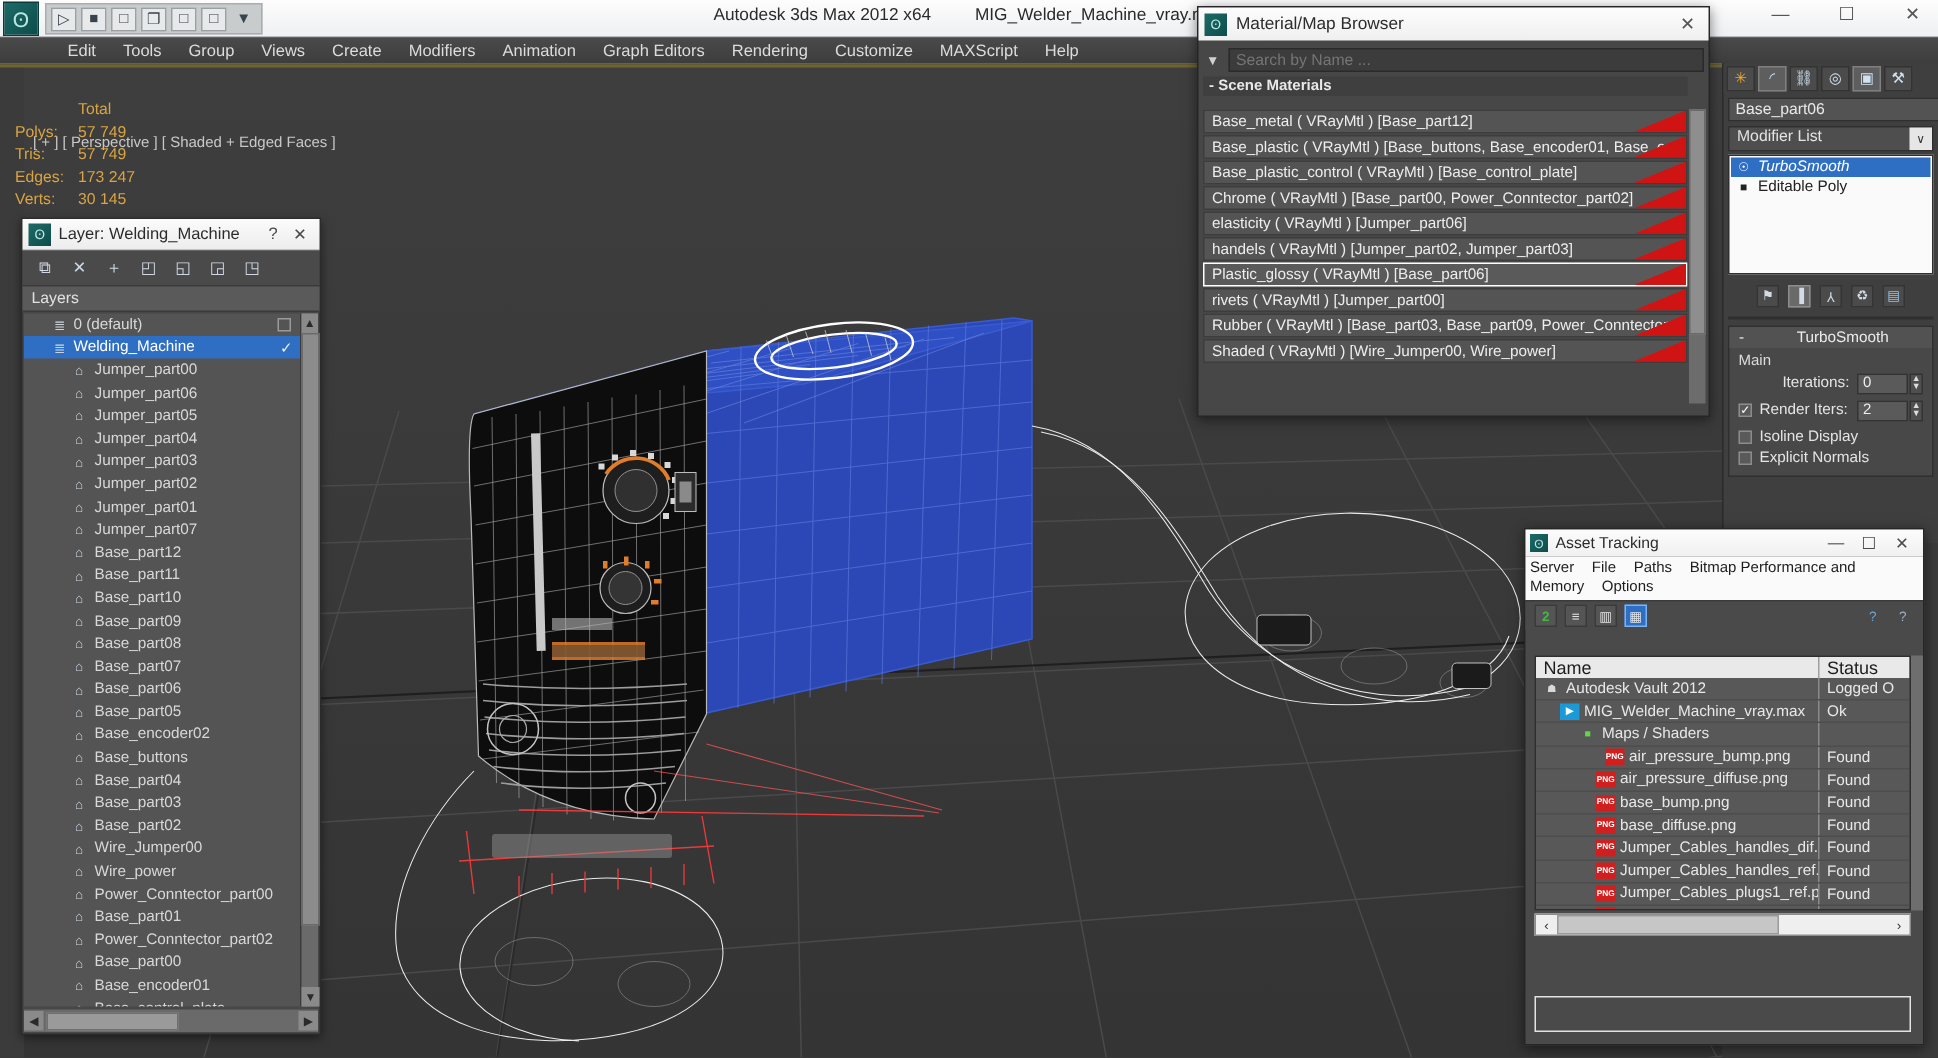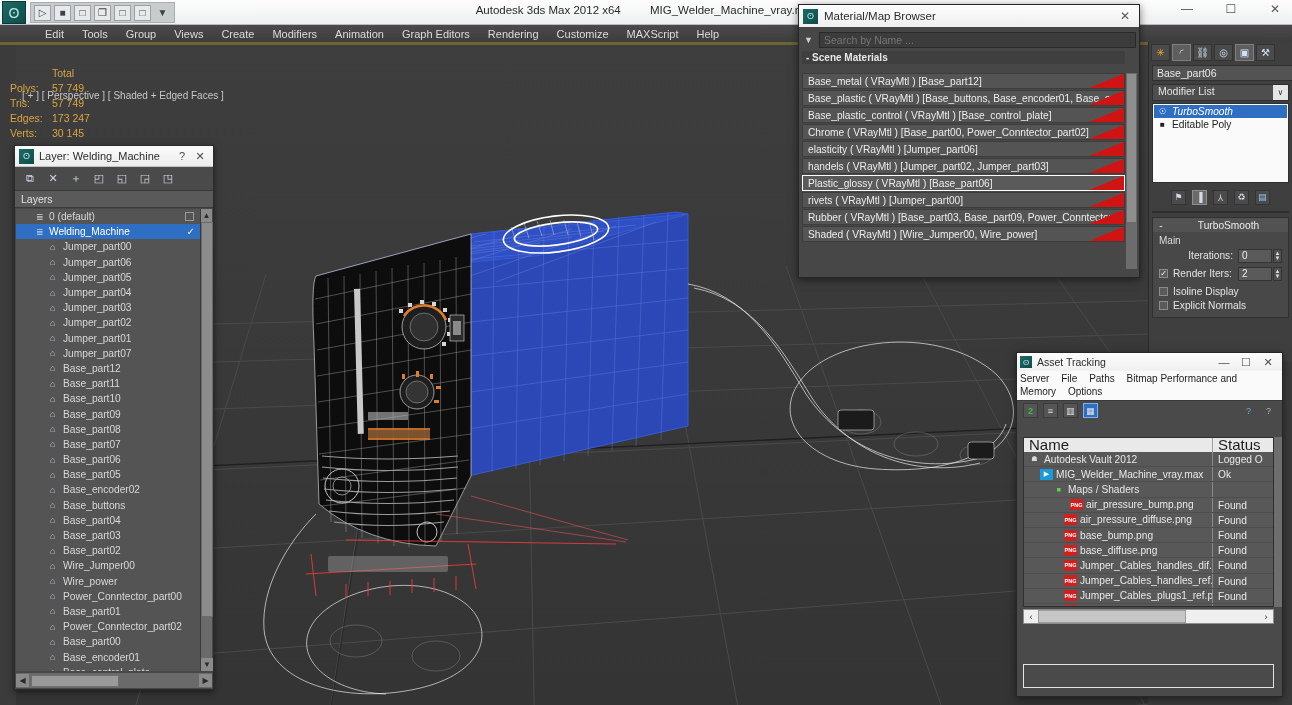--- a/index.html
+++ b/index.html
@@ -174,21 +174,21 @@
             line-height:13px; }
   .at-menu span{ margin-right:9px;}
   .at-tb{ height:20px; background:#4a4a4a; display:flex; align-items:center; gap:5px;
           padding:0 6px; border-top:1px solid #3a3a3a;}
   .attb{ width:15px; height:15px; background:#555; border:1px solid #3a3a3a; display:flex;
          align-items:center; justify-content:center; font-size:9px;}
   .attb.act{ background:#2e6fc4; border-color:#7fb2ec;}
   .at-spacer{ flex:1;}
   .at-grid{ position:absolute; left:6px; top:84px; right:8px; height:170px;
             background:#585858; border:1px solid #2f2f2f; overflow:hidden;}
-  .at-hdr{ height:14px; background:#e9e9e9; display:flex; font-size:15px; color:#1d1d1d;}
+  .at-hdr{ height:14px; background:#e9e9e9; display:flex; font-size:12px; color:#1d1d1d;}
   .at-hdr .c1{ flex:1; padding-left:5px; line-height:14px; border-right:1px solid #9f9f9f;}
   .at-hdr .c2{ width:60px; padding-left:5px; line-height:14px;}
   .atrow{ height:15.2px; display:flex; font-size:10.2px; color:#e8e8e8;
           border-bottom:1px solid #4d4d4d;}
   .atrow .c1{ flex:1; display:flex; align-items:center; border-right:1px solid #8a8a8a;
               overflow:hidden; white-space:nowrap;}
   .atrow .c2{ width:60px; padding-left:5px; line-height:15.2px; overflow:hidden;
               white-space:nowrap;}
   .at-ico{ width:13px; height:11px; margin-right:3px; display:inline-flex; align-items:center;
            justify-content:center; font-size:7px; flex:none;}

